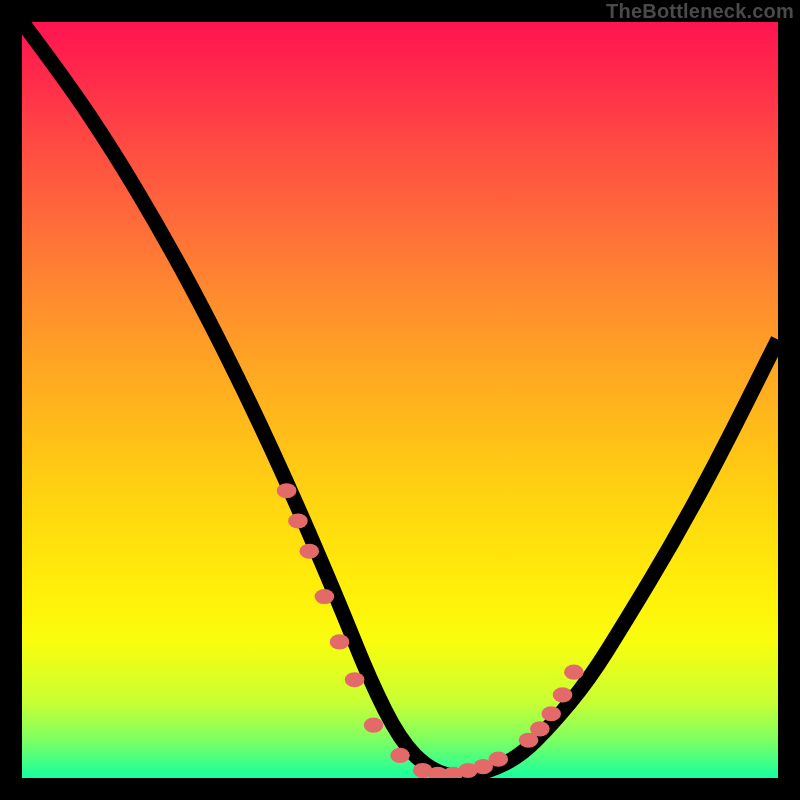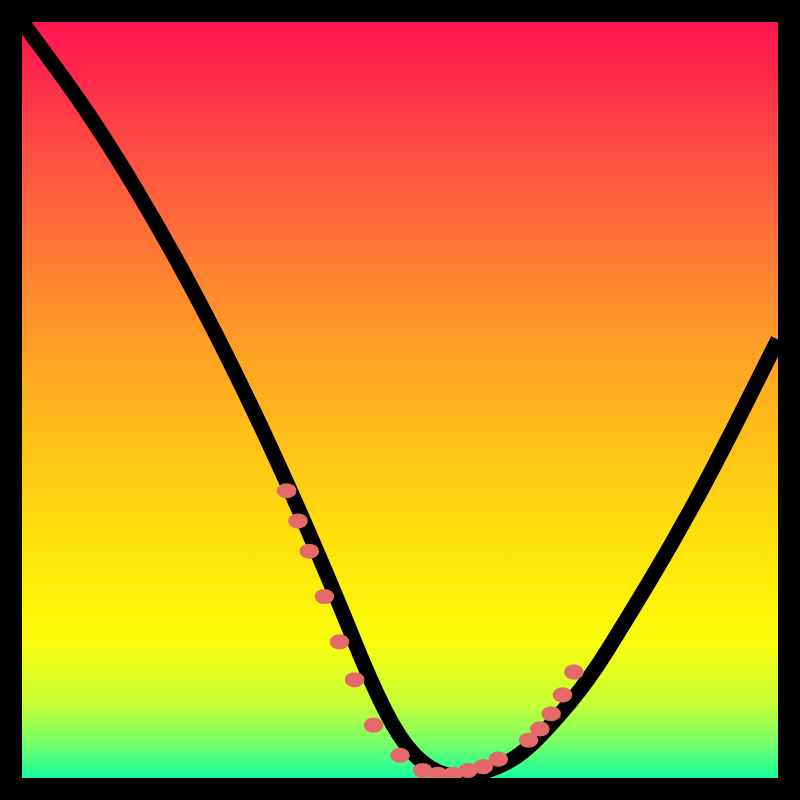--- a/index.html
+++ b/index.html
@@ -88,13 +88,14 @@
           <ellipse cx="61.00" cy="98.50" rx="1.3" ry="1.0" class="marker"></ellipse>
           <ellipse cx="63.00" cy="97.50" rx="1.3" ry="1.0" class="marker"></ellipse>
           <ellipse cx="67.00" cy="95.00" rx="1.3" ry="1.0" class="marker"></ellipse>
           <ellipse cx="68.50" cy="93.50" rx="1.3" ry="1.0" class="marker"></ellipse>
           <ellipse cx="70.00" cy="91.50" rx="1.3" ry="1.0" class="marker"></ellipse>
           <ellipse cx="71.50" cy="89.00" rx="1.3" ry="1.0" class="marker"></ellipse>
           <ellipse cx="73.00" cy="86.00" rx="1.3" ry="1.0" class="marker"></ellipse>
         </g>
     </svg>
   </div>
+  <div class="water">TheBottleneck.com</div>
 </div>
 
 </body></html>

